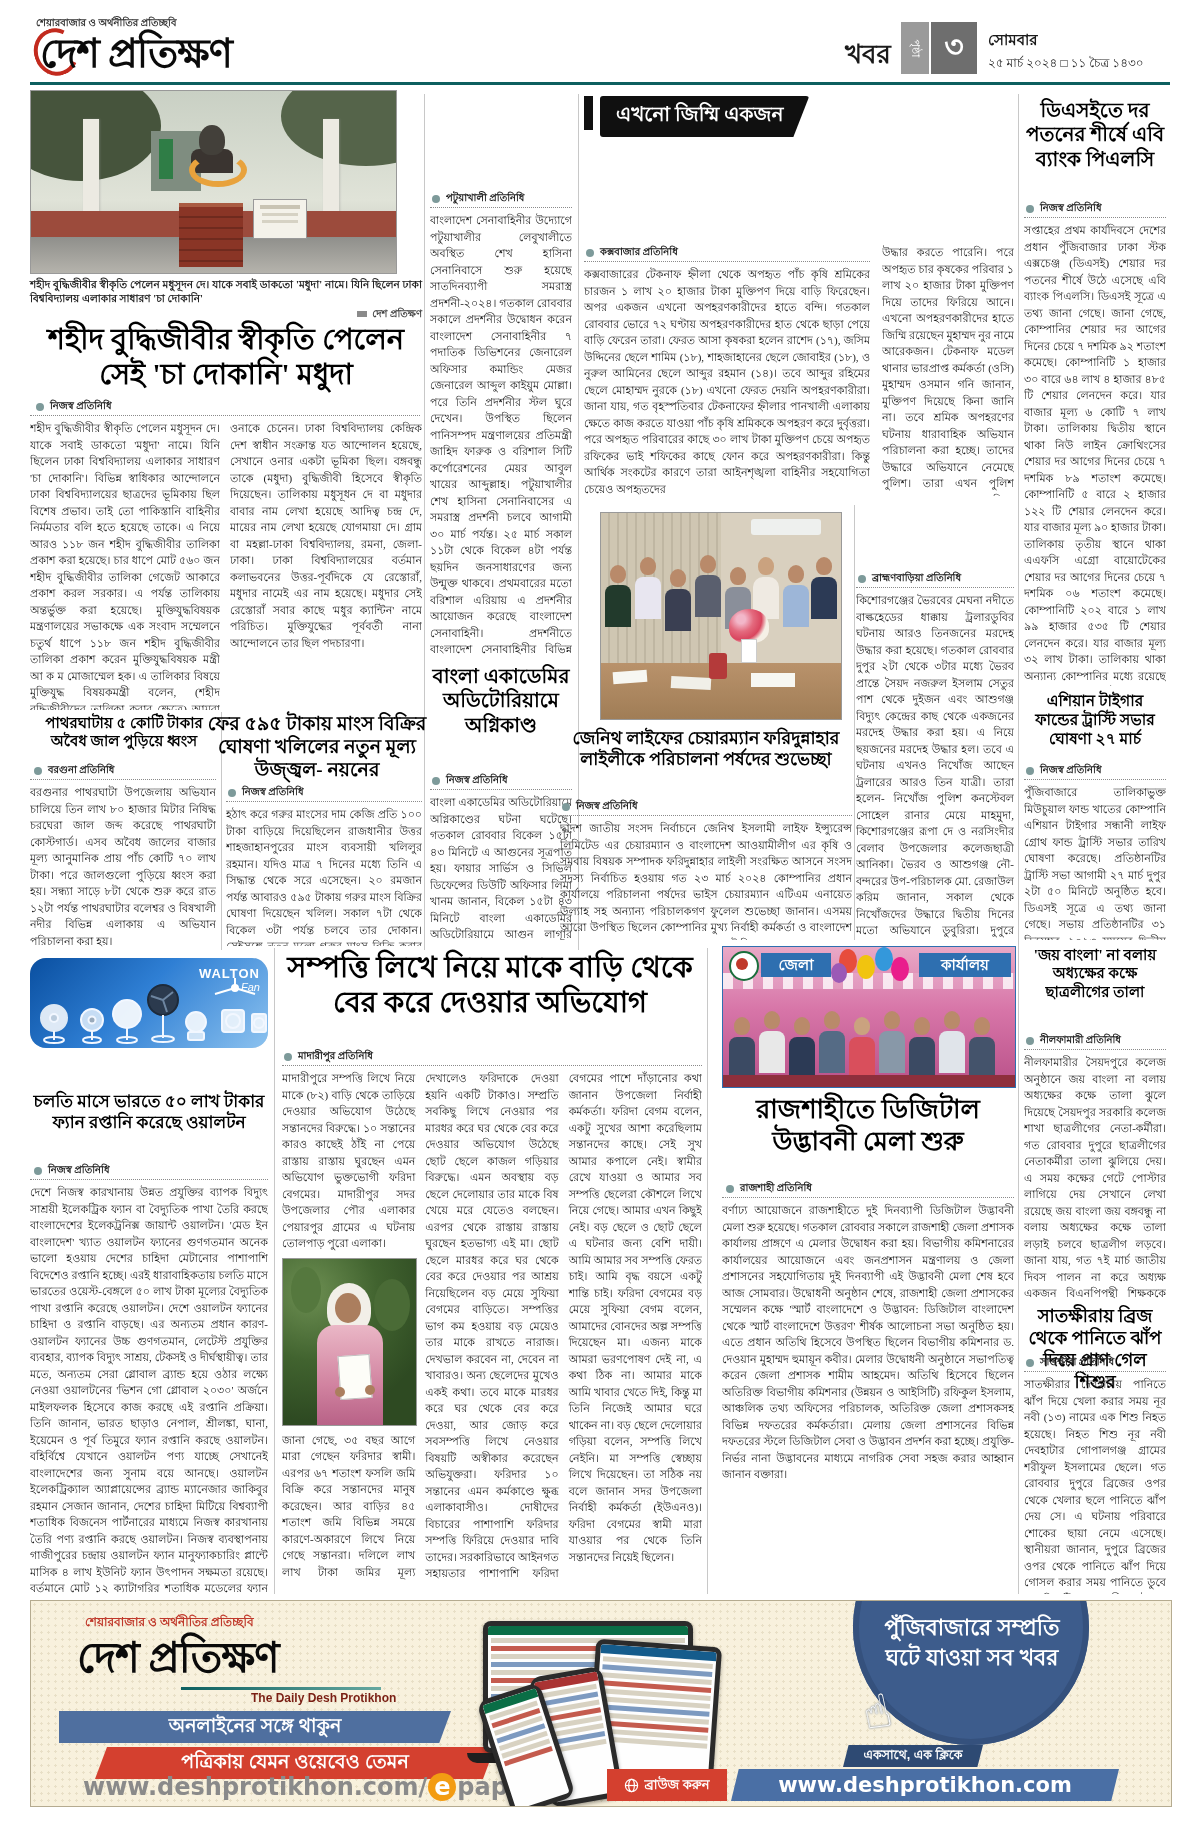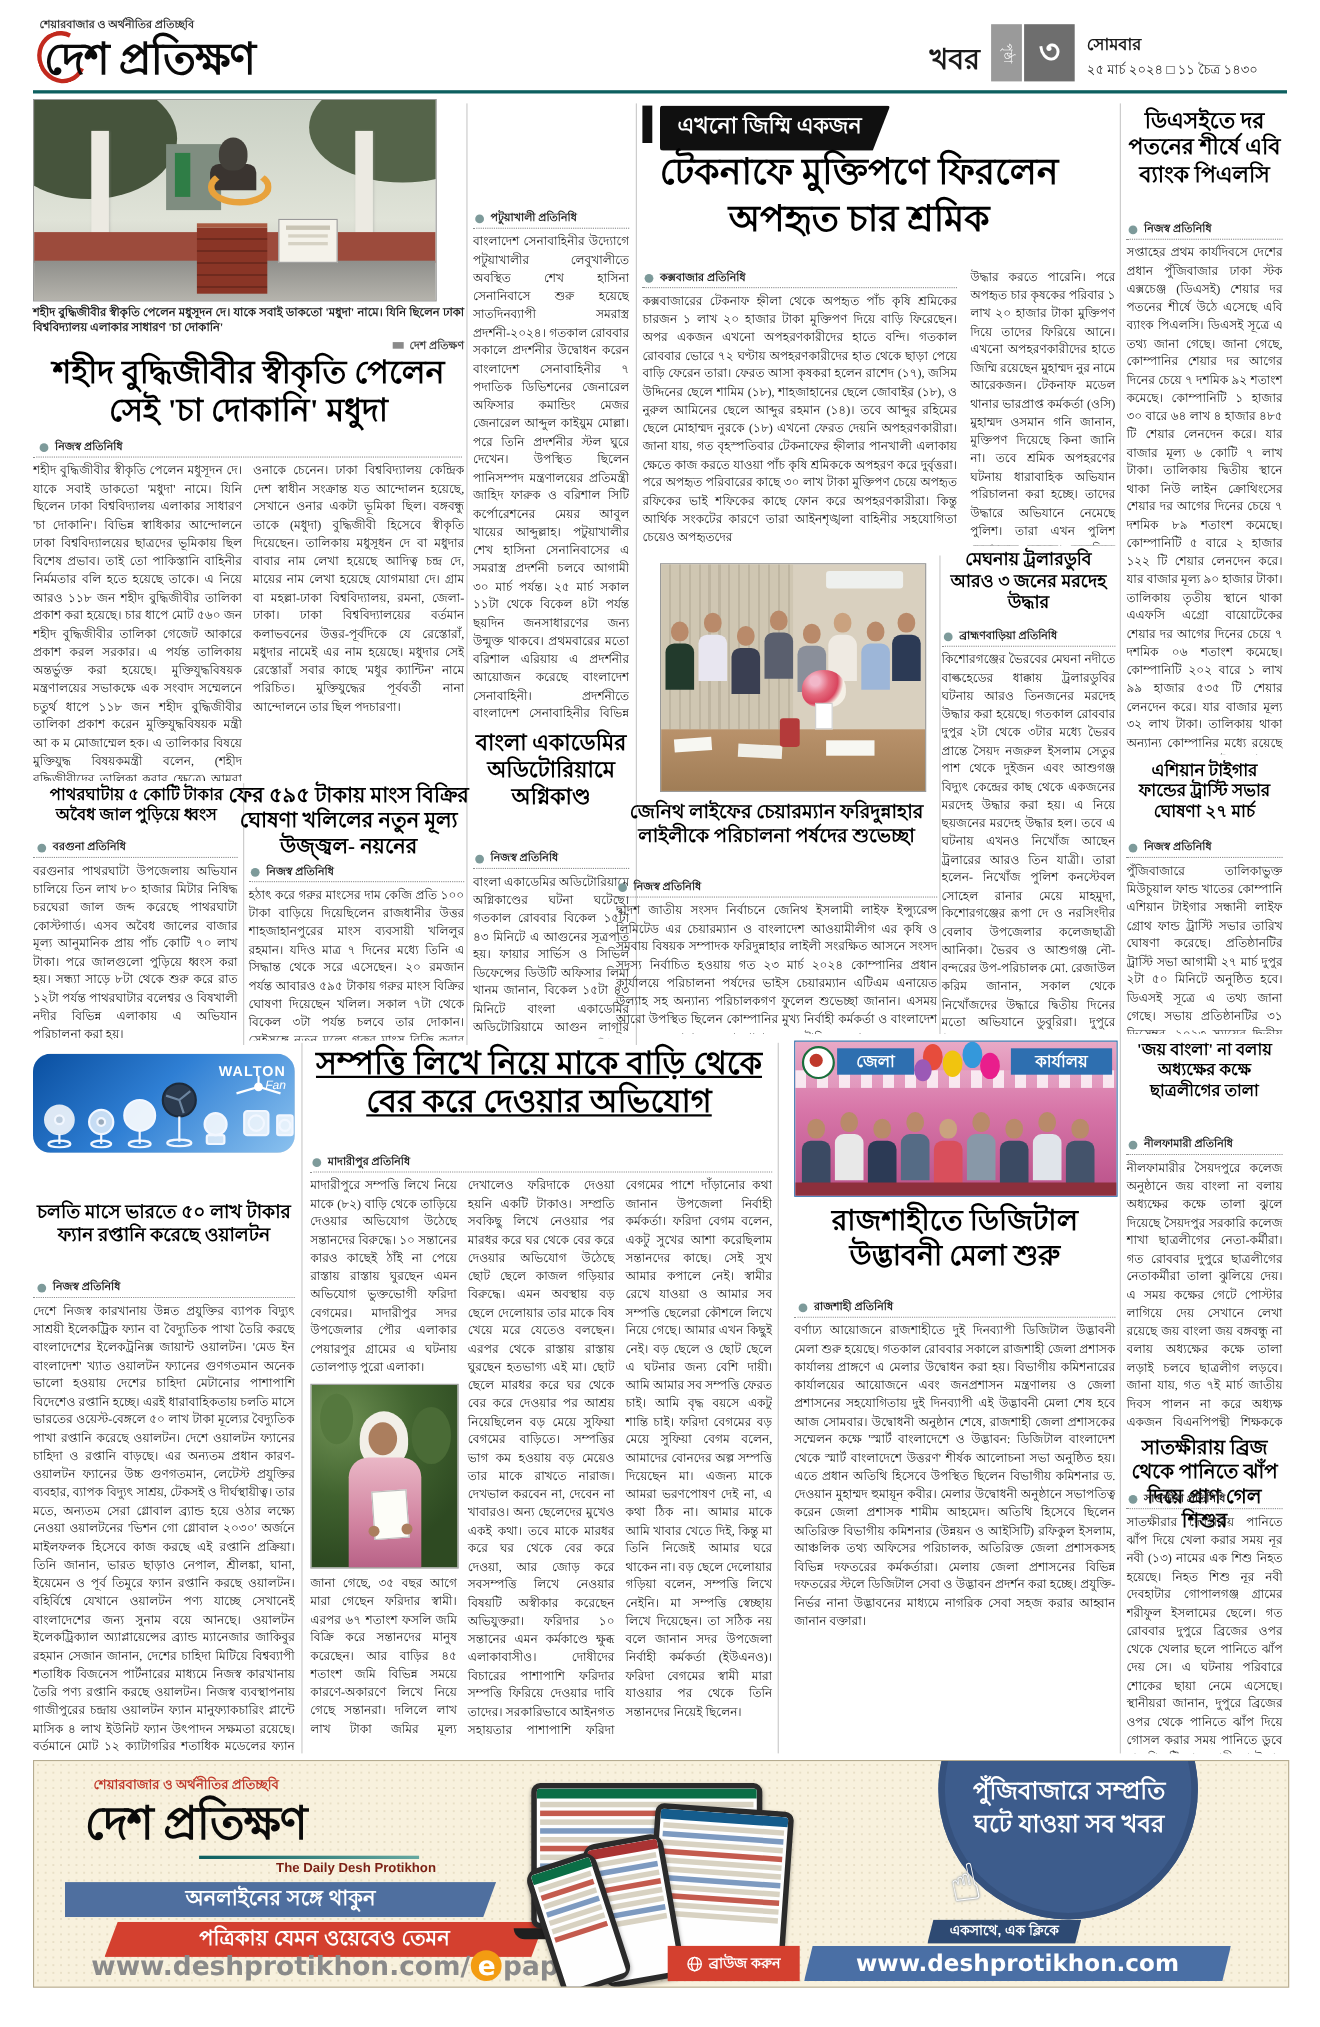--- a/index.html
+++ b/index.html
@@ -104,21 +104,20 @@
   <div class="abs ruledot" style="left:430px;top:206px;width:142px;"></div>
   <div class="abs body" style="left:430px;top:212px;width:142px;height:446px;">বাংলাদেশ সেনাবাহিনীর উদ্যোগে পটুয়াখালীর লেবুখালীতে অবস্থিত শেখ হাসিনা সেনানিবাসে শুরু হয়েছে সাতদিনব্যাপী সমরাস্ত্র প্রদর্শনী-২০২৪। গতকাল রোববার সকালে প্রদর্শনীর উদ্বোধন করেন বাংলাদেশ সেনাবাহিনীর ৭ পদাতিক ডিভিশনের জেনারেল অফিসার কমান্ডিং মেজর জেনারেল আব্দুল কাইয়ুম মোল্লা। পরে তিনি প্রদর্শনীর স্টল ঘুরে দেখেন। উপস্থিত ছিলেন পানিসম্পদ মন্ত্রণালয়ের প্রতিমন্ত্রী জাহিদ ফারুক ও বরিশাল সিটি কর্পোরেশনের মেয়র আবুল খায়ের আব্দুল্লাহ। পটুয়াখালীর শেখ হাসিনা সেনানিবাসের এ সমরাস্ত্র প্রদর্শনী চলবে আগামী ৩০ মার্চ পর্যন্ত। ২৫ মার্চ সকাল ১১টা থেকে বিকেল ৪টা পর্যন্ত ছয়দিন জনসাধারণের জন্য উন্মুক্ত থাকবে। প্রথমবারের মতো বরিশাল এরিয়ায় এ প্রদর্শনীর আয়োজন করেছে বাংলাদেশ সেনাবাহিনী। প্রদর্শনীতে বাংলাদেশ সেনাবাহিনীর বিভিন্ন আর্মস এবং সার্ভিলেনের কার্যক্রম, মহান মুক্তিযুদ্ধ, শেখ হাসিনা সেনানিবাসের সংক্ষিপ্ত ইতিহাস, দেশ ও জাতি গঠনে সেনাবাহিনীর ভূমিকা ও জাতিসংঘ শান্তিরক্ষা মিশনে বাংলাদেশ সেনাবাহিনীর গৌরবোজ্জ্বল ইতিহাস ও সাফল্য এবং সেনাবাহিনীতে ব্যবহৃত বিভিন্ন ধরনের অস্ত্র প্রদর্শনীতে রাখা হয়েছে।</div>
 
   <div class="abs hl" style="left:430px;top:664px;width:142px;font-size:20px;">বাংলা একাডেমির অডিটোরিয়ামে অগ্নিকাণ্ড</div>
   <div class="abs byline" style="left:432px;top:772px;">নিজস্ব প্রতিনিধি</div>
   <div class="abs ruledot" style="left:430px;top:788px;width:142px;"></div>
   <div class="abs body" style="left:430px;top:794px;width:142px;height:150px;">বাংলা একাডেমির অডিটোরিয়ামে অগ্নিকাণ্ডের ঘটনা ঘটেছে। গতকাল রোববার বিকেল ১৫টা ৪৩ মিনিটে এ আগুনের সূত্রপাত হয়। ফায়ার সার্ভিস ও সিভিল ডিফেন্সের ডিউটি অফিসার লিমা খানম জানান, বিকেল ১৫টা ৪৩ মিনিটে বাংলা একাডেমির অডিটোরিয়ামে আগুন লাগার খবর পেয়ে ফায়ার সার্ভিসের চারটি ইউনিট পাঠানো হয়। ঘটনাস্থলে ইউনিটগুলো পৌঁছানোর আগেই আগুন নিভে যায়। পরে তিনটি ইউনিট ফেরত এনে একটি ইউনিট সেখানে পাঠানো হয়।</div>
 
   <div class="abs kbar" style="left:584px;top:96px;width:9px;height:34px;"></div>
   <div class="abs kicker" style="left:600px;top:96px;">এখনো জিম্মি একজন</div>
-  <div class="abs hl" style="left:548px;top:136px;width:466px;font-size:33px;line-height:1.3;">টেকনাফে মুক্তিপণে ফিরলেন অপহৃত চার শ্রমিক</div>
   <div class="abs byline" style="left:586px;top:244px;">কক্সবাজার প্রতিনিধি</div>
   <div class="abs ruledot" style="left:584px;top:260px;width:286px;"></div>
   <div class="abs body" style="left:584px;top:266px;width:286px;height:240px;">কক্সবাজারের টেকনাফ হ্নীলা থেকে অপহৃত পাঁচ কৃষি শ্রমিকের চারজন ১ লাখ ২০ হাজার টাকা মুক্তিপণ দিয়ে বাড়ি ফিরেছেন। অপর একজন এখনো অপহরণকারীদের হাতে বন্দি। গতকাল রোববার ভোরে ৭২ ঘণ্টায় অপহরণকারীদের হাত থেকে ছাড়া পেয়ে বাড়ি ফেরেন তারা। ফেরত আসা কৃষকরা হলেন রাশেদ (১৭), জসিম উদ্দিনের ছেলে শামিম (১৮), শাহজাহানের ছেলে জোবাইর (১৮), ও নুরুল আমিনের ছেলে আব্দুর রহমান (১৪)। তবে আব্দুর রহিমের ছেলে মোহাম্মদ নুরকে (১৮) এখনো ফেরত দেয়নি অপহরণকারীরা। জানা যায়, গত বৃহস্পতিবার টেকনাফের হ্নীলার পানখালী এলাকায় ক্ষেতে কাজ করতে যাওয়া পাঁচ কৃষি শ্রমিককে অপহরণ করে দুর্বৃত্তরা। পরে অপহৃত পরিবারের কাছে ৩০ লাখ টাকা মুক্তিপণ চেয়ে অপহৃত রফিকের ভাই শফিকের কাছে ফোন করে অপহরণকারীরা। কিন্তু আর্থিক সংকটের কারণে তারা আইনশৃঙ্খলা বাহিনীর সহযোগিতা চেয়েও অপহৃতদের</div>
   <div class="abs body" style="left:882px;top:244px;width:132px;height:252px;">উদ্ধার করতে পারেনি। পরে অপহৃত চার কৃষকের পরিবার ১ লাখ ২০ হাজার টাকা মুক্তিপণ দিয়ে তাদের ফিরিয়ে আনে। এখনো অপহরণকারীদের হাতে জিম্মি রয়েছেন মুহাম্মদ নুর নামে আরেকজন। টেকনাফ মডেল থানার ভারপ্রাপ্ত কর্মকর্তা (ওসি) মুহাম্মদ ওসমান গনি জানান, মুক্তিপণ দিয়েছে কিনা জানি না। তবে শ্রমিক অপহরণের ঘটনায় ধারাবাহিক অভিযান পরিচালনা করা হচ্ছে। তাদের উদ্ধারে অভিযানে নেমেছে পুলিশ। তারা এখন পুলিশ হেফাজতে রয়েছে। অন্যদিকে উদ্ধারের অভিযান চলছে। স্থানীয়রা জানিয়েছেন, এ বছর ১০ মার্চ হোয়াইক্যং ইউনিয়নে ২২ নম্বর রোহিঙ্গা ক্যাম্প সংলগ্ন পাহাড়ি এলাকা থেকে ৯ জনকে অস্ত্রের মুখে জিম্মি করে নিয়ে যায় অপহরণকারীরা। একদিন পর ১ লাখ টাকা মুক্তিপণ দিয়ে তারা ফিরে আসেন। কিন্তু ৯ মার্চ হ্নীলার পূর্ব পানখালী এলাকা থেকে অপহৃত মাদরাসা পড়ুয়া ছাত্র ছোয়াদ বিন আব্দুল্লাহ (৬) এখনো বাড়ি ফেরেনি। ২০২৩ সালের মার্চ থেকে ২০২৪ এর মার্চ পর্যন্ত টেকনাফের পাহাড় কেন্দ্রিক ১০৩টি অপহরণের ঘটনা ঘটেছে। অপহরণের শিকার ৫২ জন স্থানীয় এবং ৫১ জন রোহিঙ্গা।</div>
 
   <div class="photo" style="left:600px;top:512px;width:240px;height:206px;border:1px solid #999;">
     <div class="abs" style="inset:0;background:#d9d0bf;"></div>
     <div class="abs" style="left:0;top:0;width:120px;height:150px;background:repeating-linear-gradient(90deg,#cfc6b2 0 7px,#bfb6a2 7px 9px);"></div>
     <div class="abs" style="left:150px;top:6px;width:70px;height:16px;background:#eef0ee;border-radius:3px;"></div>
     <div class="abs" style="left:0;top:150px;width:240px;height:56px;background:linear-gradient(#b9926b,#a07d56);"></div>
@@ -155,21 +154,20 @@
         <div class="torso" style="background:#9db6d8;"></div>
       </div>
     <div class="person" style="left:210px;top:44px;">
         <div class="head"></div>
         <div class="torso" style="background:#2c3a55;"></div>
       </div>
     <div class="abs" style="left:128px;top:96px;width:40px;height:34px;border-radius:50% 50% 40% 40%;background:radial-gradient(circle at 30% 30%,#f2b7c9 12%,#e46a7e 34%,#d9455e 56%,#f5f0e6 70%);"></div>
     <div class="abs" style="left:140px;top:126px;width:14px;height:22px;background:#ffffff;border:1px solid #ccc;"></div>
   </div>
 
-  <div class="abs hl" style="left:856px;top:500px;width:158px;font-size:16px;">মেঘনায় ট্রলারডুবি আরও ৩ জনের মরদেহ উদ্ধার</div>
   <div class="abs byline" style="left:858px;top:570px;">ব্রাহ্মণবাড়িয়া প্রতিনিধি</div>
   <div class="abs ruledot" style="left:856px;top:586px;width:158px;"></div>
   <div class="abs body" style="left:856px;top:592px;width:158px;height:348px;">কিশোরগঞ্জের ভৈরবের মেঘনা নদীতে বাল্কহেডের ধাক্কায় ট্রলারডুবির ঘটনায় আরও তিনজনের মরদেহ উদ্ধার করা হয়েছে। গতকাল রোববার দুপুর ২টা থেকে ৩টার মধ্যে ভৈরব প্রান্তে সৈয়দ নজরুল ইসলাম সেতুর পাশ থেকে দুইজন এবং আশুগঞ্জ বিদ্যুৎ কেন্দ্রের কাছ থেকে একজনের মরদেহ উদ্ধার করা হয়। এ নিয়ে ছয়জনের মরদেহ উদ্ধার হল। তবে এ ঘটনায় এখনও নিখোঁজ আছেন ট্রলারের আরও তিন যাত্রী। তারা হলেন- নিখোঁজ পুলিশ কনস্টেবল সোহেল রানার মেয়ে মাহমুদা, কিশোরগঞ্জের রূপা দে ও নরসিংদীর বেলাব উপজেলার কলেজছাত্রী আনিকা। ভৈরব ও আশুগঞ্জ নৌ-বন্দরের উপ-পরিচালক মো. রেজাউল করিম জানান, সকাল থেকে নিখোঁজদের উদ্ধারে দ্বিতীয় দিনের মতো অভিযানে ডুবুরিরা। দুপুরে তিনজনের মরদেহ পাওয়া যায়। তার আগে ডুবে যাওয়া ট্রলারটি উদ্ধার করে বিআইডব্লিউটিএর উদ্ধারকারী জাহাজ।</div>
 
   <div class="abs hl" style="left:560px;top:728px;width:292px;font-size:17.5px;">জেনিথ লাইফের চেয়ারম্যান ফরিদুন্নাহার লাইলীকে পরিচালনা পর্ষদের শুভেচ্ছা</div>
   <div class="abs byline" style="left:562px;top:798px;">নিজস্ব প্রতিনিধি</div>
   <div class="abs ruledot" style="left:560px;top:814px;width:292px;"></div>
   <div class="abs body" style="left:560px;top:820px;width:292px;height:120px;">দ্বাদশ জাতীয় সংসদ নির্বাচনে জেনিথ ইসলামী লাইফ ইন্স্যুরেন্স লিমিটেড এর চেয়ারম্যান ও বাংলাদেশ আওয়ামীলীগ এর কৃষি ও সমবায় বিষয়ক সম্পাদক ফরিদুন্নাহার লাইলী সংরক্ষিত আসনে সংসদ সদস্য নির্বাচিত হওয়ায় গত ২৩ মার্চ ২০২৪ কোম্পানির প্রধান কার্যালয়ে পরিচালনা পর্ষদের ভাইস চেয়ারম্যান এটিএম এনায়েত উল্যাহ সহ অন্যান্য পরিচালকগণ ফুলেল শুভেচ্ছা জানান। এসময় আরো উপস্থিত ছিলেন কোম্পানির মুখ্য নির্বাহী কর্মকর্তা ও বাংলাদেশ ইন্স্যুরেন্স ফোরামের ভারপ্রাপ্ত সেক্রেটারি জেনারেল এস এম নুরুজ্জামান, কোম্পানি সেক্রেটারি আব্দুর রহমান, সিএফও জনাব ফারুক আহমেদ।</div>
 
   <div class="abs hl" style="left:1024px;top:98px;width:142px;font-size:20px;">ডিএসইতে দর পতনের শীর্ষে এবি ব্যাংক পিএলসি</div>
@@ -229,21 +227,21 @@
           <circle cx="229" cy="53" r="5"></circle>
       </g>
     </svg>
   </div>
 
   <div class="abs hl" style="left:30px;top:1092px;width:238px;font-size:17px;">চলতি মাসে ভারতে ৫০ লাখ টাকার ফ্যান রপ্তানি করেছে ওয়ালটন</div>
   <div class="abs byline" style="left:34px;top:1162px;">নিজস্ব প্রতিনিধি</div>
   <div class="abs ruledot" style="left:30px;top:1178px;width:238px;"></div>
   <div class="abs body" style="left:30px;top:1184px;width:238px;height:410px;">দেশে নিজস্ব কারখানায় উন্নত প্রযুক্তির ব্যাপক বিদ্যুৎ সাশ্রয়ী ইলেকট্রিক ফ্যান বা বৈদ্যুতিক পাখা তৈরি করছে বাংলাদেশের ইলেকট্রনিক্স জায়ান্ট ওয়ালটন। 'মেড ইন বাংলাদেশ' খ্যাত ওয়ালটন ফ্যানের গুণগতমান অনেক ভালো হওয়ায় দেশের চাহিদা মেটানোর পাশাপাশি বিদেশেও রপ্তানি হচ্ছে। এরই ধারাবাহিকতায় চলতি মাসে ভারতের ওয়েস্ট-বেঙ্গলে ৫০ লাখ টাকা মূল্যের বৈদ্যুতিক পাখা রপ্তানি করেছে ওয়ালটন। দেশে ওয়ালটন ফ্যানের চাহিদা ও রপ্তানি বাড়ছে। এর অন্যতম প্রধান কারণ- ওয়ালটন ফ্যানের উচ্চ গুণগতমান, লেটেস্ট প্রযুক্তির ব্যবহার, ব্যাপক বিদ্যুৎ সাশ্রয়, টেকসই ও দীর্ঘস্থায়ীত্ব। তার মতে, অন্যতম সেরা গ্লোবাল ব্র্যান্ড হয়ে ওঠার লক্ষ্যে নেওয়া ওয়ালটনের 'ভিশন গো গ্লোবাল ২০৩০' অর্জনে মাইলফলক হিসেবে কাজ করছে এই রপ্তানি প্রক্রিয়া। তিনি জানান, ভারত ছাড়াও নেপাল, শ্রীলঙ্কা, ঘানা, ইয়েমেন ও পূর্ব তিমুরে ফ্যান রপ্তানি করছে ওয়ালটন। বহির্বিশ্বে যেখানে ওয়ালটন পণ্য যাচ্ছে সেখানেই বাংলাদেশের জন্য সুনাম বয়ে আনছে। ওয়ালটন ইলেকট্রিক্যাল অ্যাপ্লায়েন্সের ব্র্যান্ড ম্যানেজার জাকিবুর রহমান সেজান জানান, দেশের চাহিদা মিটিয়ে বিশ্বব্যাপী শতাধিক বিজনেস পার্টনারের মাধ্যমে নিজস্ব কারখানায় তৈরি পণ্য রপ্তানি করছে ওয়ালটন। নিজস্ব ব্যবস্থাপনায় গাজীপুরের চন্দ্রায় ওয়ালটন ফ্যান মানুফ্যাকচারিং প্লান্টে মাসিক ৪ লাখ ইউনিট ফ্যান উৎপাদন সক্ষমতা রয়েছে। বর্তমানে মোট ১২ ক্যাটাগরির শতাধিক মডেলের ফ্যান উৎপাদন করছে ওয়ালটন। স্থানীয় বাজারের পাশাপাশি বিশ্বের আরো কয়েকটি দেশ থেকেও ফ্যান রপ্তানির কার্যাদেশ পাওয়া গেছে।</div>
 
-  <div class="abs hl" style="left:278px;top:950px;width:424px;font-size:29px;text-decoration:underline;">সম্পত্তি লিখে নিয়ে মাকে বাড়ি থেকে বের করে দেওয়ার অভিযোগ</div>
+  <div class="abs hl" style="left:278px;top:950px;width:424px;font-size:29px;">সম্পত্তি লিখে নিয়ে মাকে বাড়ি থেকে বের করে দেওয়ার অভিযোগ</div>
   <div class="abs byline" style="left:284px;top:1048px;">মাদারীপুর প্রতিনিধি</div>
   <div class="abs ruledot" style="left:282px;top:1064px;width:420px;"></div>
   <div class="abs body cols3" style="left:282px;top:1070px;width:420px;height:524px;">
     <p style="margin:0;">মাদারীপুরে সম্পত্তি লিখে নিয়ে মাকে (৮২) বাড়ি থেকে তাড়িয়ে দেওয়ার অভিযোগ উঠেছে সন্তানদের বিরুদ্ধে। ১০ সন্তানের কারও কাছেই ঠাঁই না পেয়ে রাস্তায় রাস্তায় ঘুরছেন এমন অভিযোগ ভুক্তভোগী ফরিদা বেগমের। মাদারীপুর সদর উপজেলার পৌর এলাকার পেয়ারপুর গ্রামের এ ঘটনায় তোলপাড় পুরো এলাকা।</p>
     <div style="width:100%;height:166px;margin:6px 0;position:relative;overflow:hidden;border:1px solid #999;">
       <div class="abs" style="inset:0;background:radial-gradient(circle at 20% 20%,#6d8f52,#41632f 40%,#2e4a22 75%);"></div>
       <div class="abs" style="left:8px;top:8px;width:30px;height:46px;border-radius:50%;background:#55783e;"></div>
       <div class="abs" style="right:6px;top:20px;width:36px;height:52px;border-radius:50%;background:#4a6b36;"></div>
       <div class="abs" style="left:44px;top:24px;width:44px;height:50px;border-radius:50% 50% 40% 40%;background:#f2efe8;"></div>
       <div class="abs" style="left:52px;top:34px;width:26px;height:30px;border-radius:50%;background:#ab7e5e;"></div>

